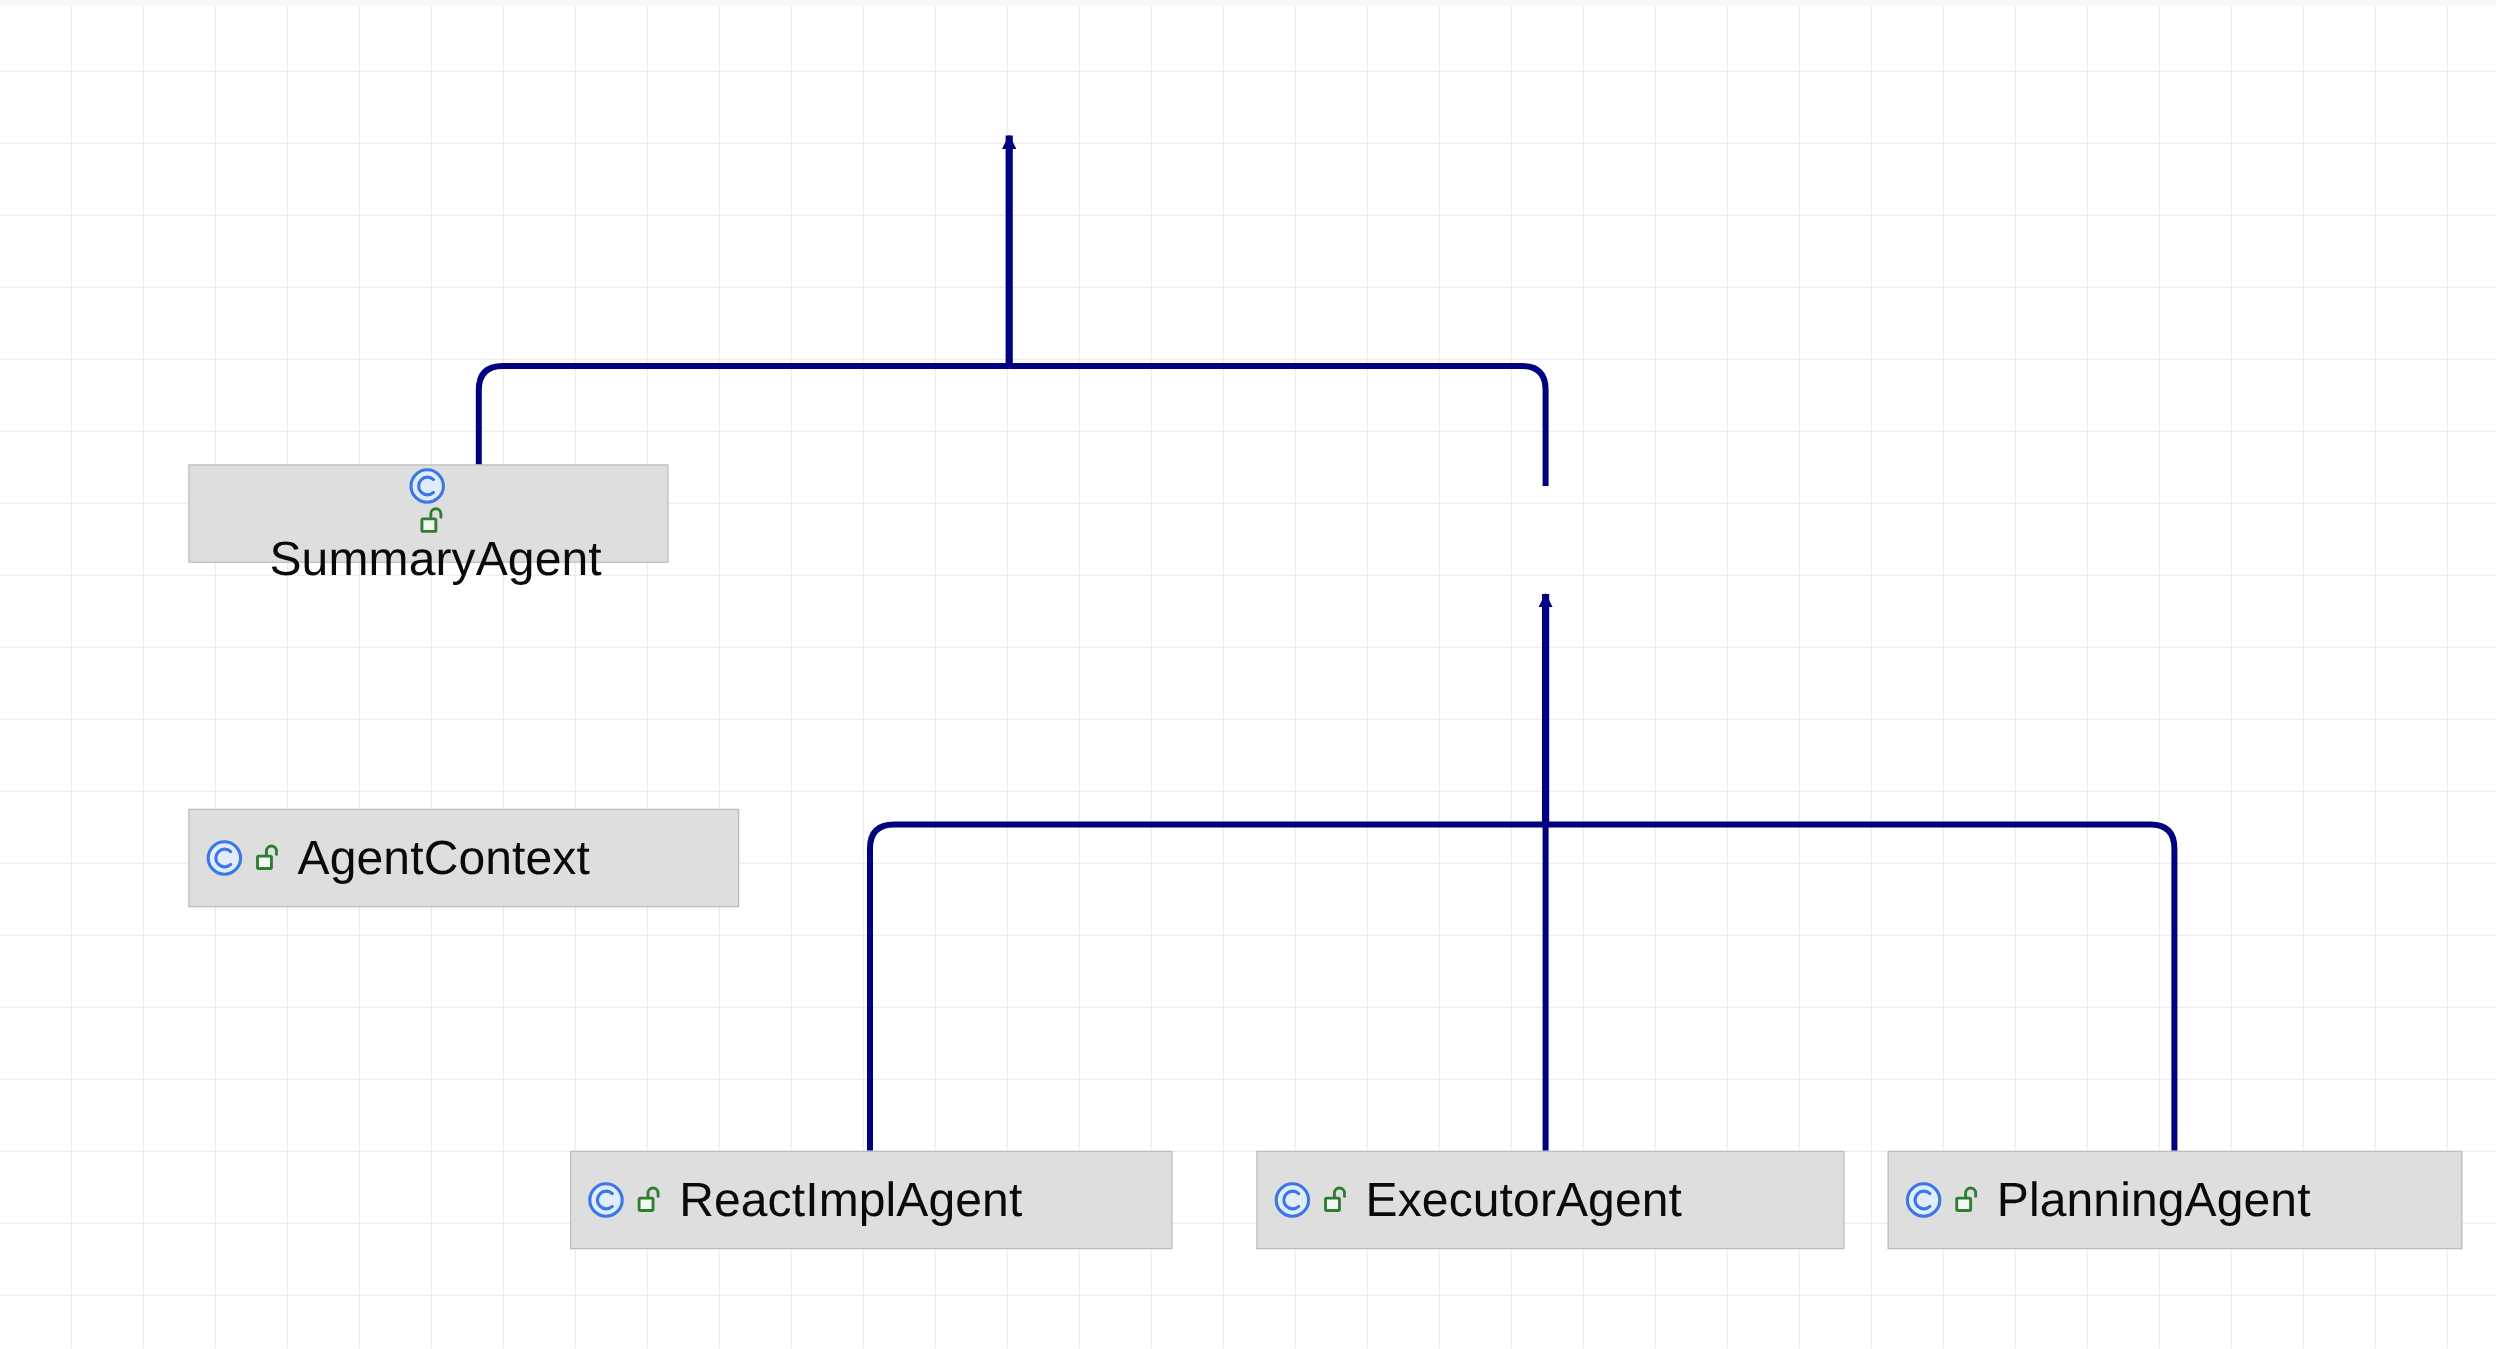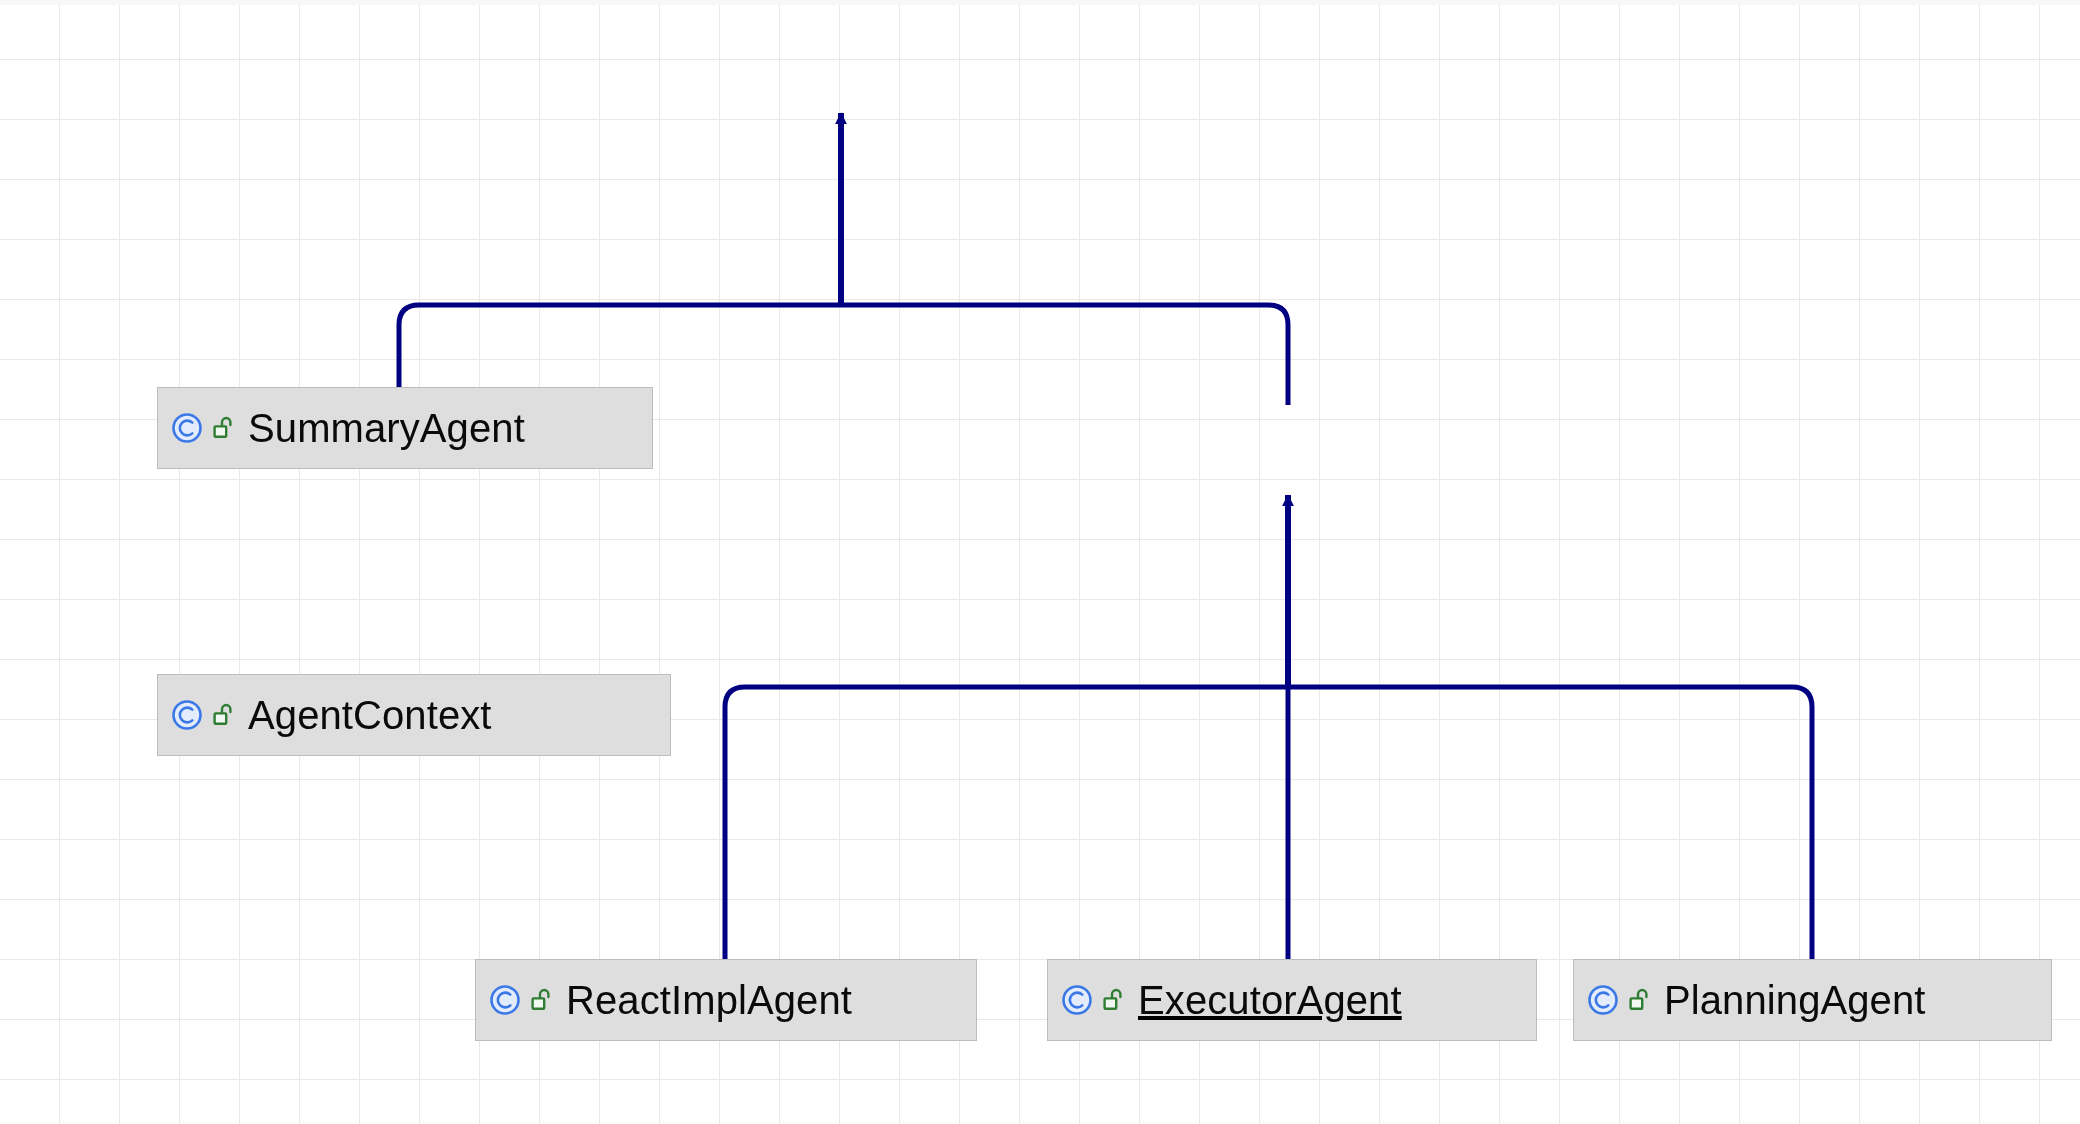--- a/index.html
+++ b/index.html
@@ -84,38 +84,38 @@
 
       <path d="M 1288 687 L 1288 495" marker-end="url(#gen-arrow)" stroke-width="6"></path>
 
       <path d="M 725 959 L 725 707 Q 725 687 745 687 L 1288 687"></path>
       <path d="M 1288 959 L 1288 687"></path>
       <path d="M 1812 959 L 1812 707 Q 1812 687 1792 687 L 1288 687"></path>
     </g>
   </svg>
 
 
-  <div class="node" style="left:157px; top:387px; width:496px; height:82px;">
+  <div class="node" style="left:157px; top:387px; width:400px; height:82px;flex-direction:column;">
     <span class="node-icon class-icon">
       <svg viewBox="0 0 34 34" width="34" height="34" xmlns="http://www.w3.org/2000/svg">
         <circle cx="17" cy="17" r="13.5" fill="#e3ecfd" stroke="#3b78e7" stroke-width="2.6"></circle>
         <path d="M 22.3 11.6 A 7.4 7.4 0 1 0 22.3 22.4" fill="none" stroke="#3b78e7" stroke-width="2.6" stroke-linecap="round"></path>
       </svg>
     </span>
     <span class="node-icon lock-icon">
       <svg viewBox="0 0 22 24" width="22" height="24" xmlns="http://www.w3.org/2000/svg">
         <path d="M 10 10 L 10 6.2 A 4.2 4.2 0 0 1 18.4 6.2 L 18.4 9" fill="none" stroke="#2e7d32" stroke-width="2.4" stroke-linecap="round"></path>
         <rect x="2.6" y="10.4" width="11.6" height="10.4" rx="1" fill="#f1f8f1" stroke="#2e7d32" stroke-width="2.4"></rect>
       </svg>
     </span>
     <span class="node-label">SummaryAgent</span>
   </div>
 
 
-  <div class="node" style="left:157px; top:674px; width:514px; height:82px;">
+  <div class="node" style="left:157px; top:674px; width:459px; height:82px;">
     <span class="node-icon class-icon">
       <svg viewBox="0 0 34 34" width="34" height="34" xmlns="http://www.w3.org/2000/svg">
         <circle cx="17" cy="17" r="13.5" fill="#e3ecfd" stroke="#3b78e7" stroke-width="2.6"></circle>
         <path d="M 22.3 11.6 A 7.4 7.4 0 1 0 22.3 22.4" fill="none" stroke="#3b78e7" stroke-width="2.6" stroke-linecap="round"></path>
       </svg>
     </span>
     <span class="node-icon lock-icon">
       <svg viewBox="0 0 22 24" width="22" height="24" xmlns="http://www.w3.org/2000/svg">
         <path d="M 10 10 L 10 6.2 A 4.2 4.2 0 0 1 18.4 6.2 L 18.4 9" fill="none" stroke="#2e7d32" stroke-width="2.4" stroke-linecap="round"></path>
         <rect x="2.6" y="10.4" width="11.6" height="10.4" rx="1" fill="#f1f8f1" stroke="#2e7d32" stroke-width="2.4"></rect>
@@ -133,21 +133,21 @@
     </span>
     <span class="node-icon lock-icon">
       <svg viewBox="0 0 22 24" width="22" height="24" xmlns="http://www.w3.org/2000/svg">
         <path d="M 10 10 L 10 6.2 A 4.2 4.2 0 0 1 18.4 6.2 L 18.4 9" fill="none" stroke="#2e7d32" stroke-width="2.4" stroke-linecap="round"></path>
         <rect x="2.6" y="10.4" width="11.6" height="10.4" rx="1" fill="#f1f8f1" stroke="#2e7d32" stroke-width="2.4"></rect>
       </svg>
     </span>
     <span class="node-label">ReactImplAgent</span>
   </div>
 
-  <div class="node" style="left:1047px; top:959px; width:490px; height:82px;text-decoration:underline;">
+  <div class="node" style="left:1047px; top:959px; width:490px; height:82px;">
     <span class="node-icon class-icon">
       <svg viewBox="0 0 34 34" width="34" height="34" xmlns="http://www.w3.org/2000/svg">
         <circle cx="17" cy="17" r="13.5" fill="#e3ecfd" stroke="#3b78e7" stroke-width="2.6"></circle>
         <path d="M 22.3 11.6 A 7.4 7.4 0 1 0 22.3 22.4" fill="none" stroke="#3b78e7" stroke-width="2.6" stroke-linecap="round"></path>
       </svg>
     </span>
     <span class="node-icon lock-icon">
       <svg viewBox="0 0 22 24" width="22" height="24" xmlns="http://www.w3.org/2000/svg">
         <path d="M 10 10 L 10 6.2 A 4.2 4.2 0 0 1 18.4 6.2 L 18.4 9" fill="none" stroke="#2e7d32" stroke-width="2.4" stroke-linecap="round"></path>
         <rect x="2.6" y="10.4" width="11.6" height="10.4" rx="1" fill="#f1f8f1" stroke="#2e7d32" stroke-width="2.4"></rect>

